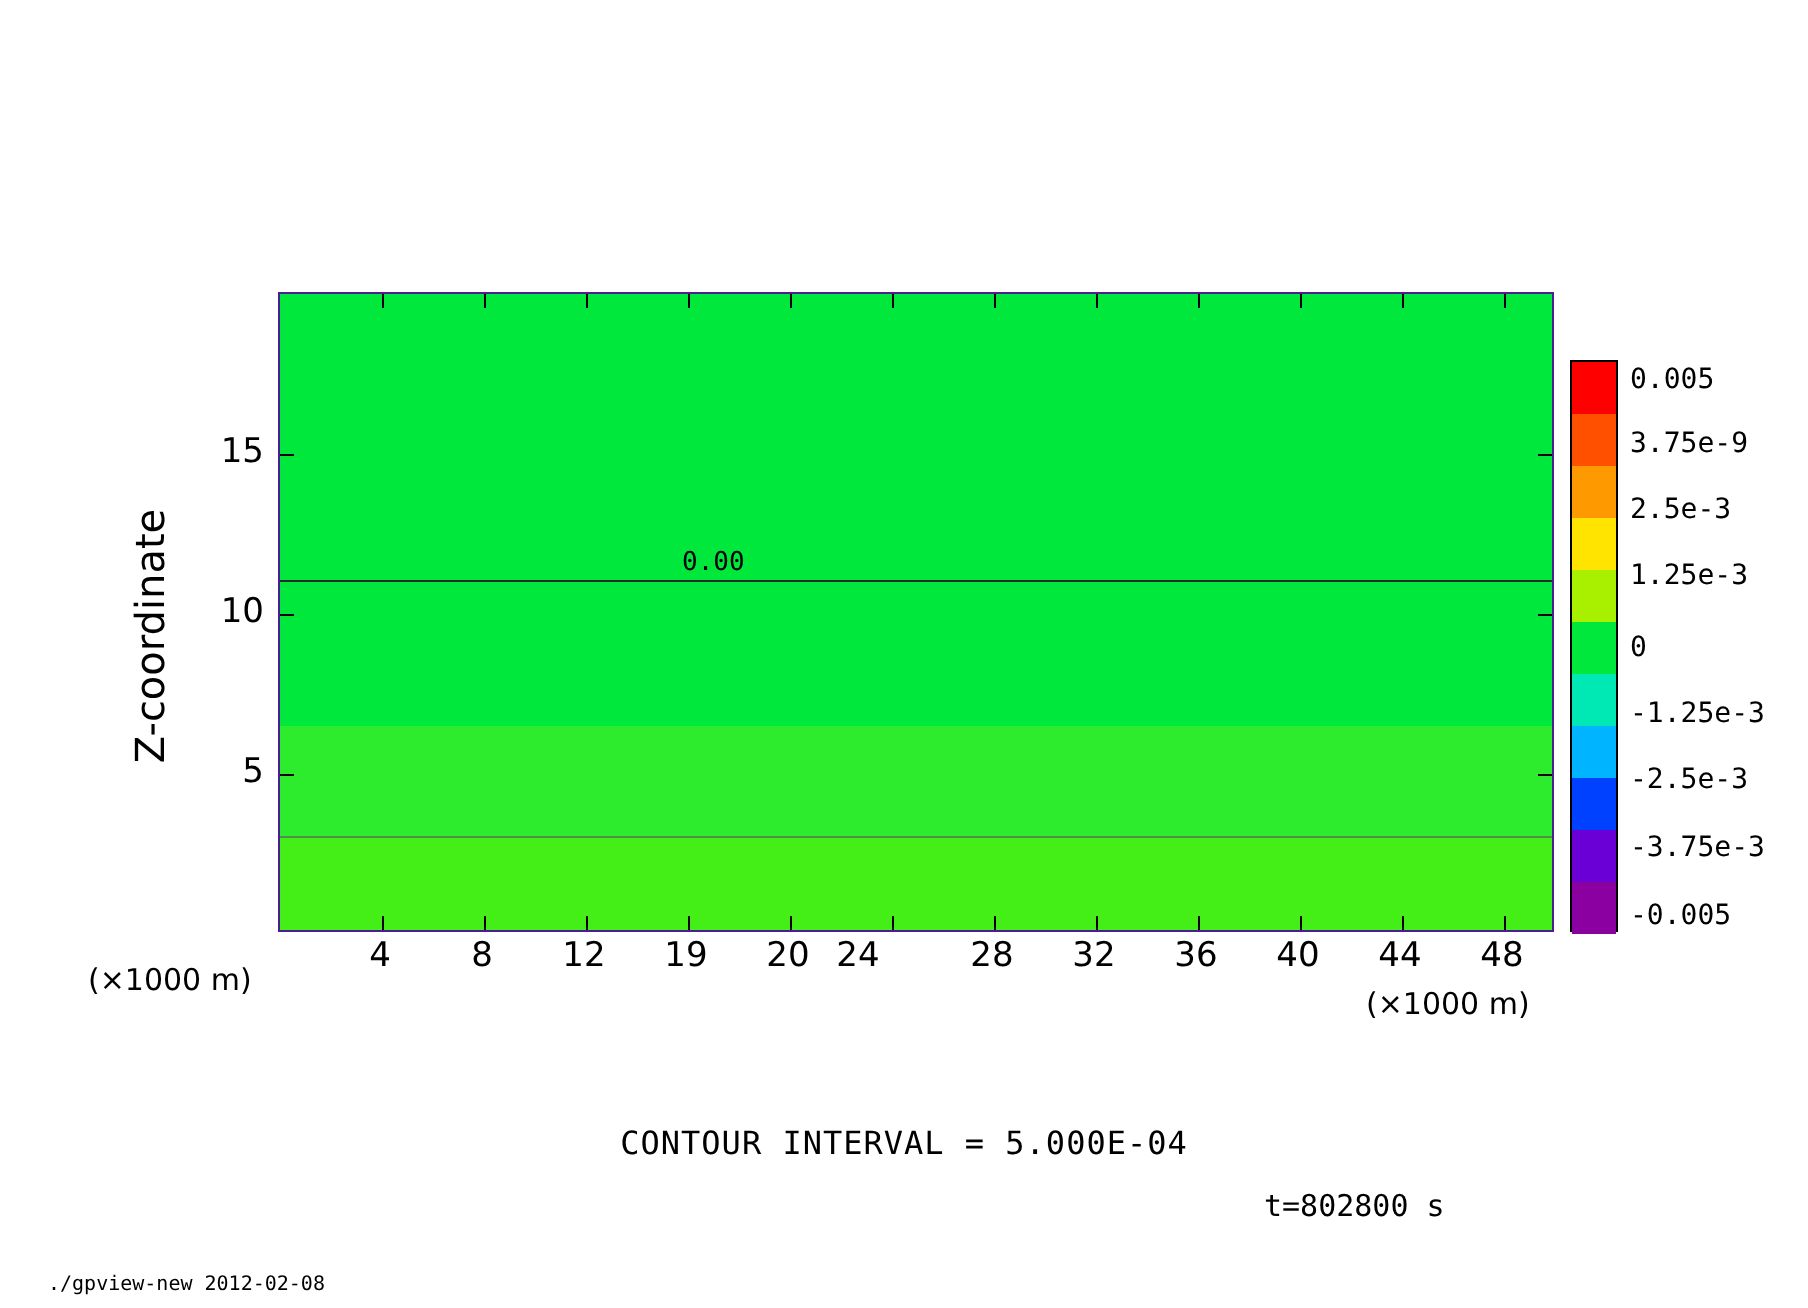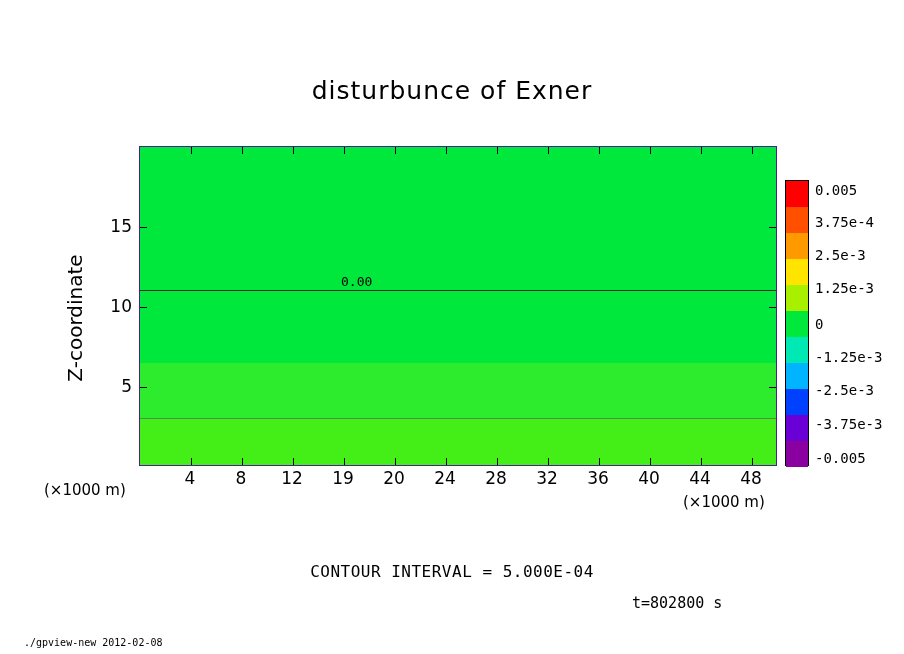--- a/index.html
+++ b/index.html
@@ -172,21 +172,20 @@
     font-size: 14px;
     transform: translateY(-50%);
     white-space: nowrap;
   }
 </style>
 </head>
 <body>
 
 <div id="page">
 
-  <div class="title">disturbunce of Exner</div>
 
   <div id="plot-frame">
 
     <div class="band" style="top:0px;height:144px;background:#00e83b;"></div>
     <div class="band" style="top:144px;height:72px;background:#00e83b;"></div>
     <div class="band" style="top:216px;height:56px;background:#2deb2d;"></div>
     <div class="band" style="top:272px;height:48px;background:#44ee17;"></div>
 
     <div class="contour-line" style="top:143px;"></div>
     <div class="contour-line light" style="top:271px;"></div>
@@ -224,21 +223,21 @@
     <div class="tick-right" style="top:240px;"></div>
     <div class="tick-right" style="top:160px;"></div>
     <div class="tick-right" style="top:80px;"></div>
   </div>
 
   <div class="xlabel-num" style="left:190px;">4</div>
   <div class="xlabel-num" style="left:241px;">8</div>
   <div class="xlabel-num" style="left:292px;">12</div>
   <div class="xlabel-num" style="left:343px;">19</div>
   <div class="xlabel-num" style="left:394px;">20</div>
-  <div class="xlabel-num" style="left:445px;">24</div>
+  <div class="xlabel-num" style="left:429px;">24</div>
   <div class="xlabel-num" style="left:496px;">28</div>
   <div class="xlabel-num" style="left:547px;">32</div>
   <div class="xlabel-num" style="left:598px;">36</div>
   <div class="xlabel-num" style="left:649px;">40</div>
   <div class="xlabel-num" style="left:700px;">44</div>
   <div class="xlabel-num" style="left:751px;">48</div>
 
   <div class="ylabel-num" style="top:386px;">5</div>
   <div class="ylabel-num" style="top:306px;">10</div>
   <div class="ylabel-num" style="top:226px;">15</div>
@@ -259,21 +258,21 @@
     <div class="cb-cell" style="height:26px;background:#a8f000;"></div>
     <div class="cb-cell" style="height:26px;background:#00e83b;"></div>
     <div class="cb-cell" style="height:26px;background:#00e8b4;"></div>
     <div class="cb-cell" style="height:26px;background:#00b4ff;"></div>
     <div class="cb-cell" style="height:26px;background:#0040ff;"></div>
     <div class="cb-cell" style="height:26px;background:#6a00d6;"></div>
     <div class="cb-cell" style="height:26px;background:#8b00a0;"></div>
   </div>
 
   <div class="cb-tick-label" style="top:190px;">0.005</div>
-  <div class="cb-tick-label" style="top:222px;">3.75e-4</div>
+  <div class="cb-tick-label" style="top:222px;">3.75e-9</div>
   <div class="cb-tick-label" style="top:255px;">2.5e-3</div>
   <div class="cb-tick-label" style="top:288px;">1.25e-3</div>
   <div class="cb-tick-label" style="top:324px;">0</div>
   <div class="cb-tick-label" style="top:357px;">-1.25e-3</div>
   <div class="cb-tick-label" style="top:390px;">-2.5e-3</div>
   <div class="cb-tick-label" style="top:424px;">-3.75e-3</div>
   <div class="cb-tick-label" style="top:458px;">-0.005</div>
 
 </div>
 

